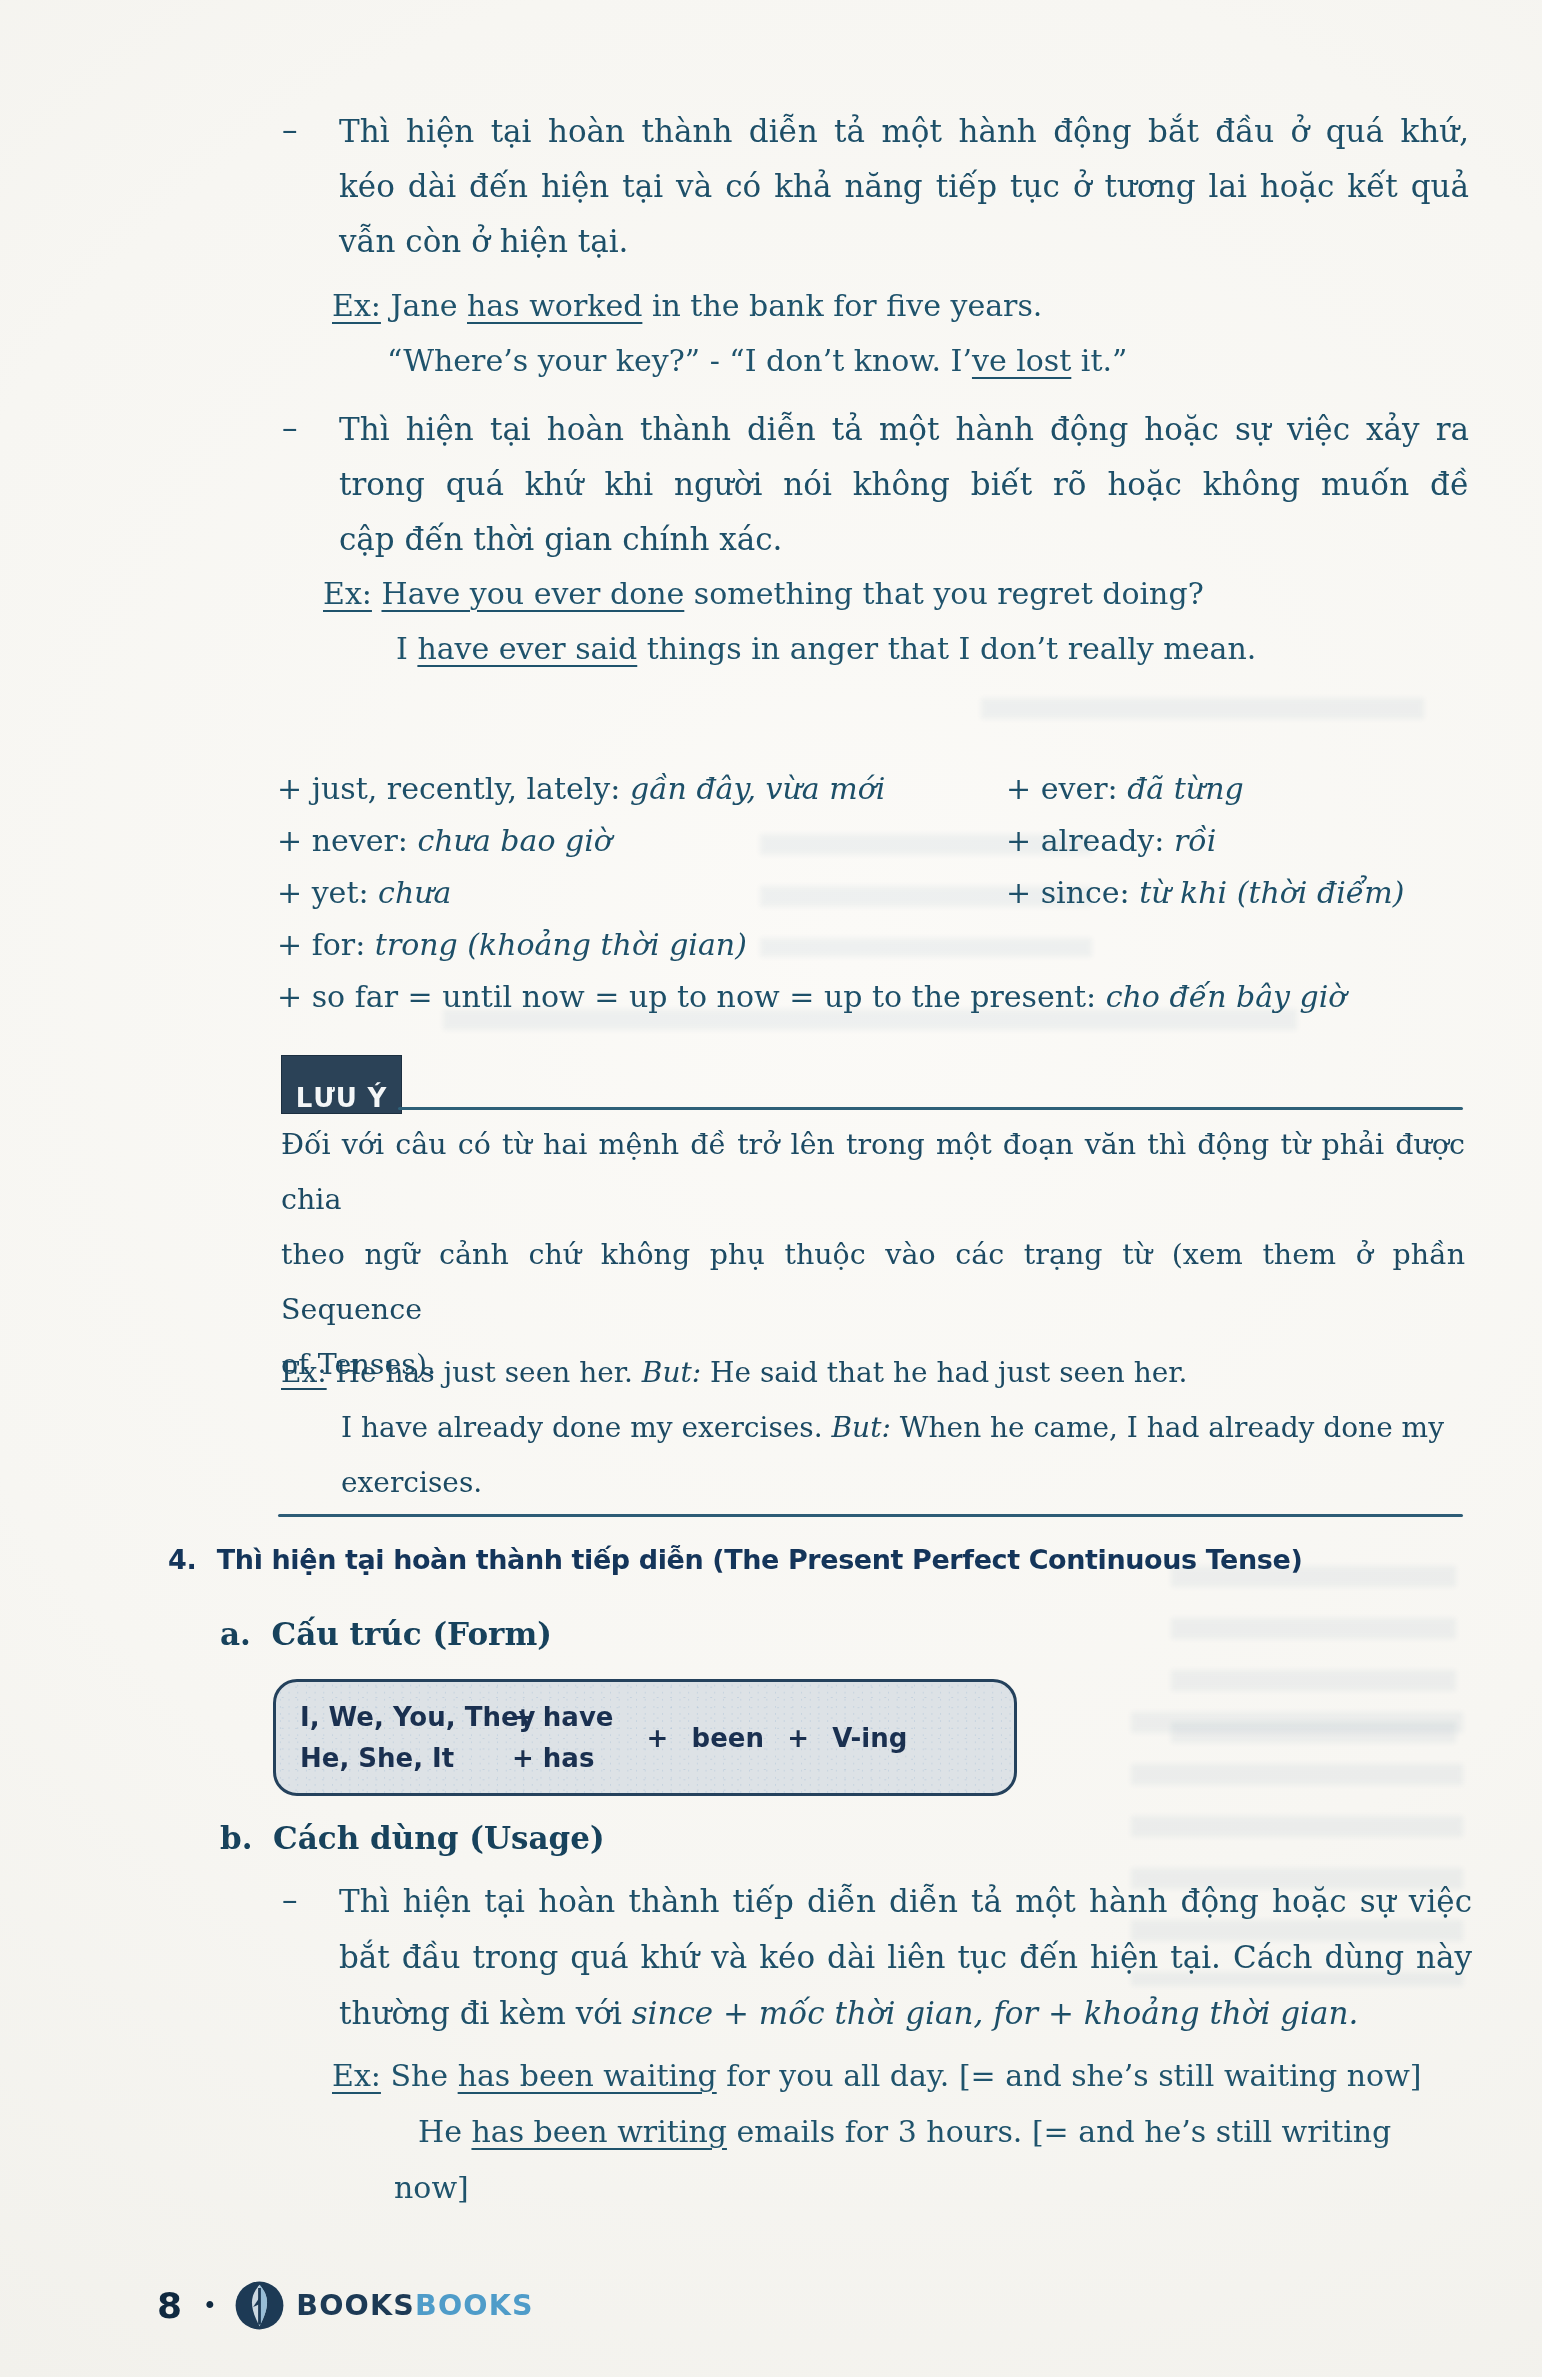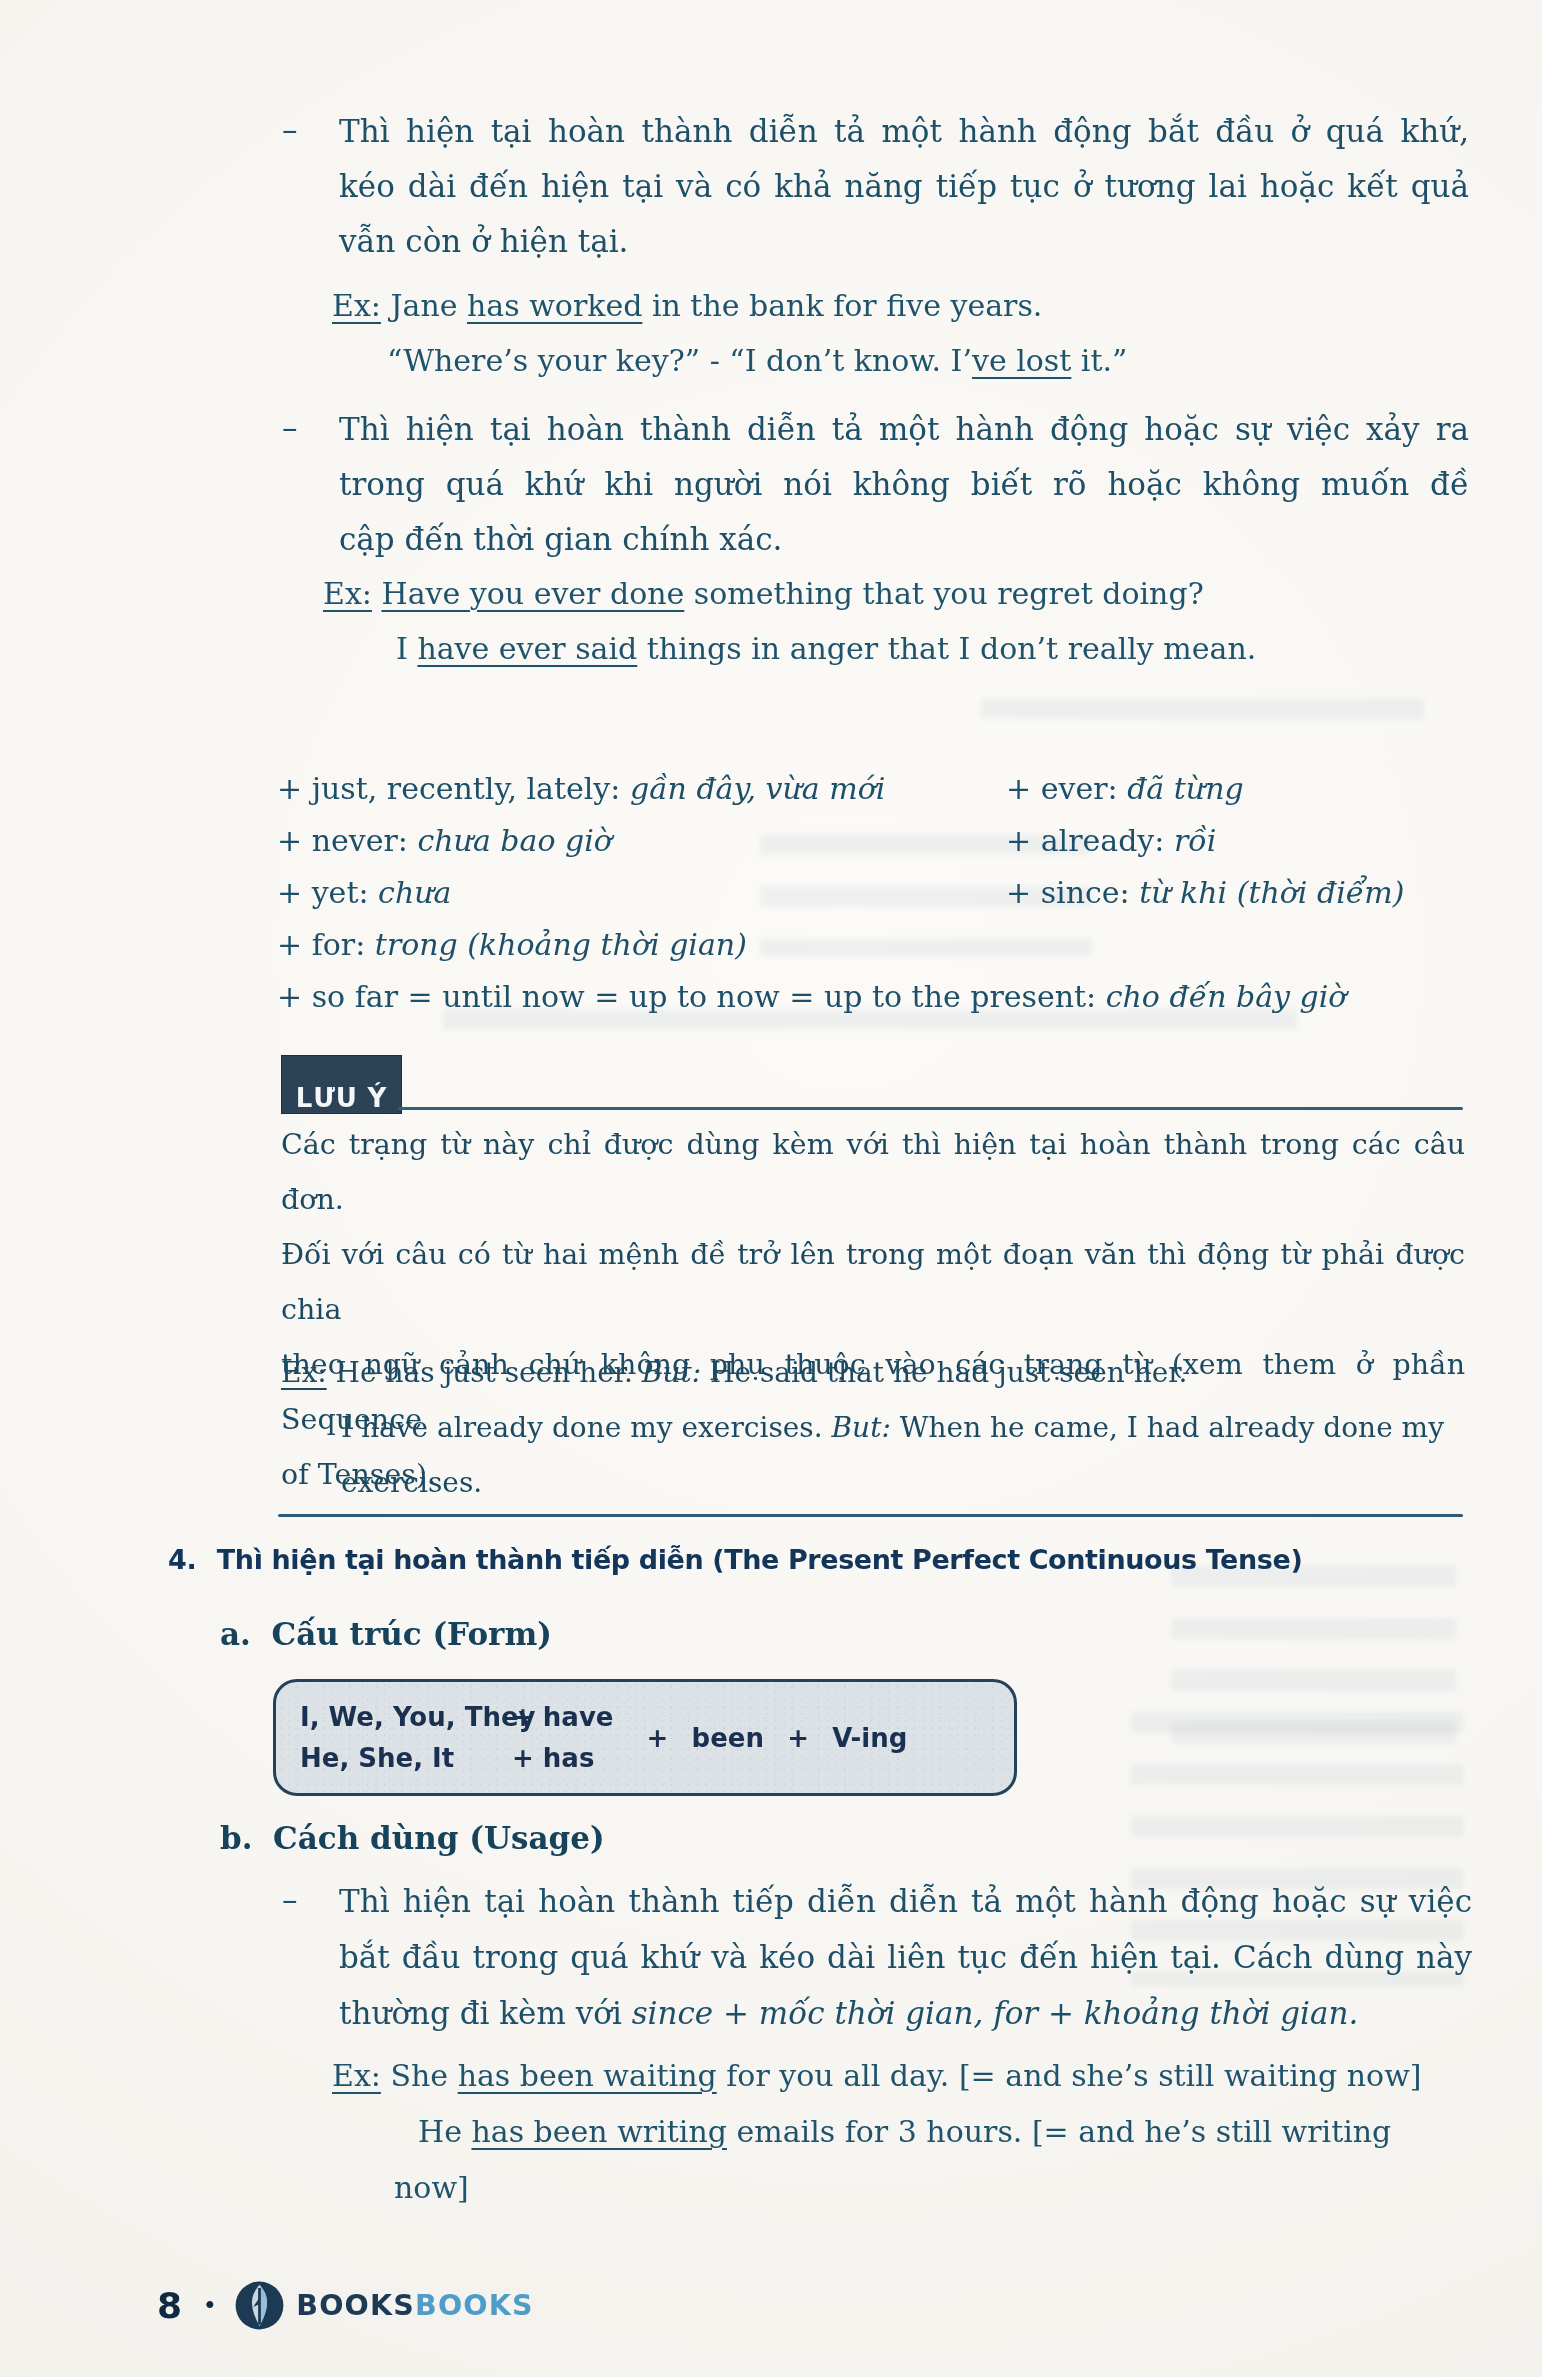--- a/index.html
+++ b/index.html
@@ -138,21 +138,20 @@
   </div>
 
   <div class="abs" style="top:1055px; left:281px; width:1182px; height:57px;">
     <div class="luu-badge">
         <span>LƯU Ý</span>
       </div>
     <div class="luu-line"></div>
   </div>
 
   <div class="abs note" style="top:1117px; left:281px; width:1184px;">
-    <div class="jl">Các trạng từ này chỉ được dùng kèm với thì hiện tại hoàn thành trong các câu đơn.</div>
     <div class="jl">Đối với câu có từ hai mệnh đề trở lên trong một đoạn văn thì động từ phải được chia</div>
     <div class="jl">theo ngữ cảnh chứ không phụ thuộc vào các trạng từ (xem them ở phần Sequence</div>
     <div>of Tenses).</div>
   </div>
 
   <div class="abs note-ex" style="top:1345px; left:281px;">
     <div><span class="ex-label">Ex:</span> <span>He has just seen her. </span><span class="it">But:</span><span> He said that he had just seen her.</span></div>
     <div style="margin-left:60px;"><span>I have already done my exercises. </span><span class="it">But:</span><span> When he came, I had already done my</span></div>
     <div style="margin-left:60px;"><span>exercises.</span></div>
   </div>

